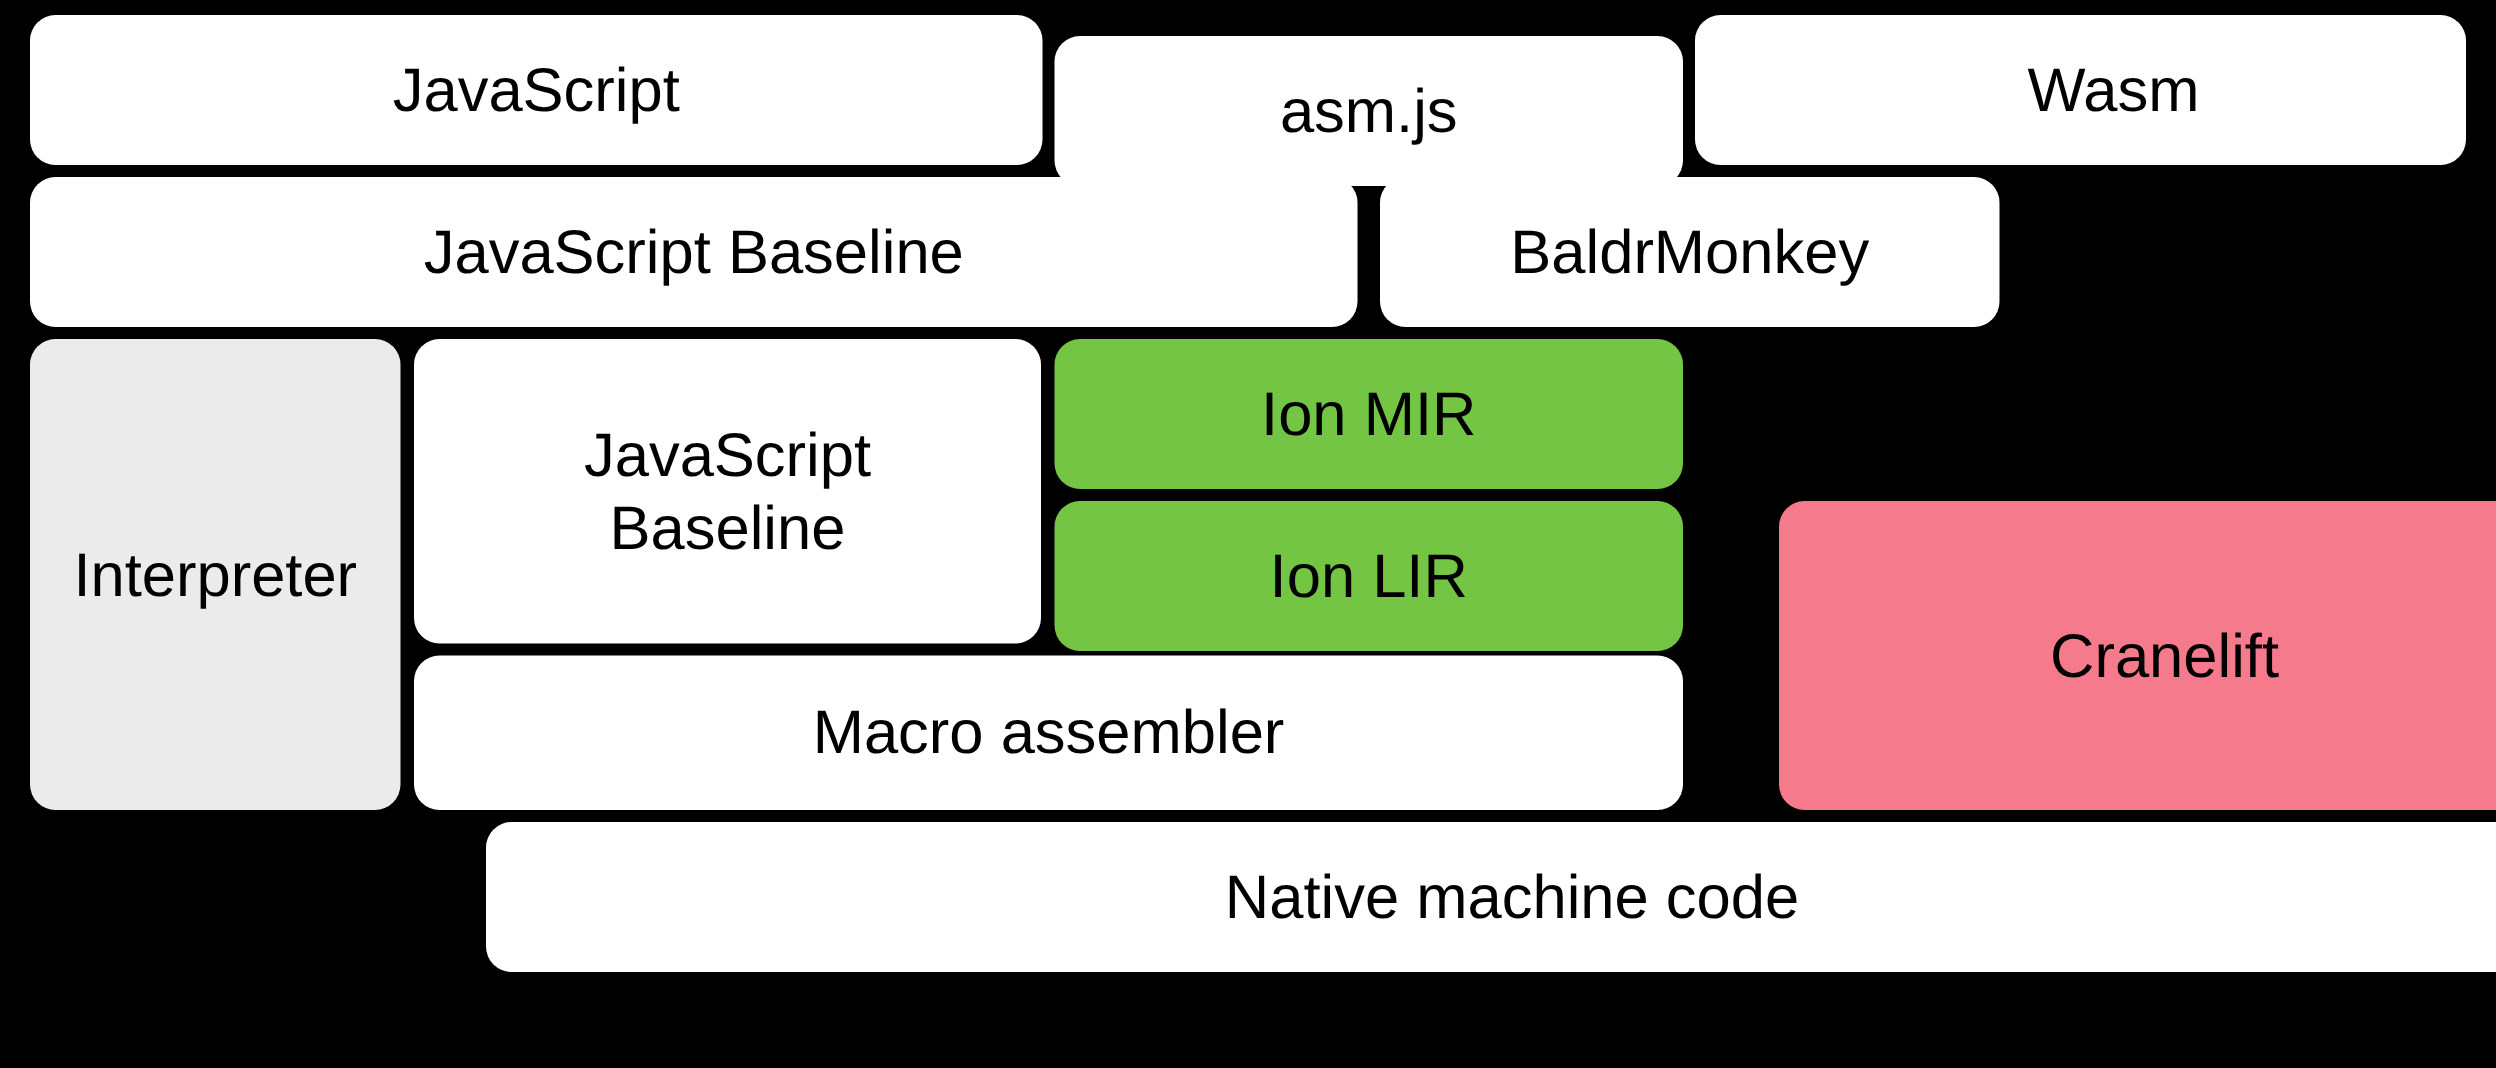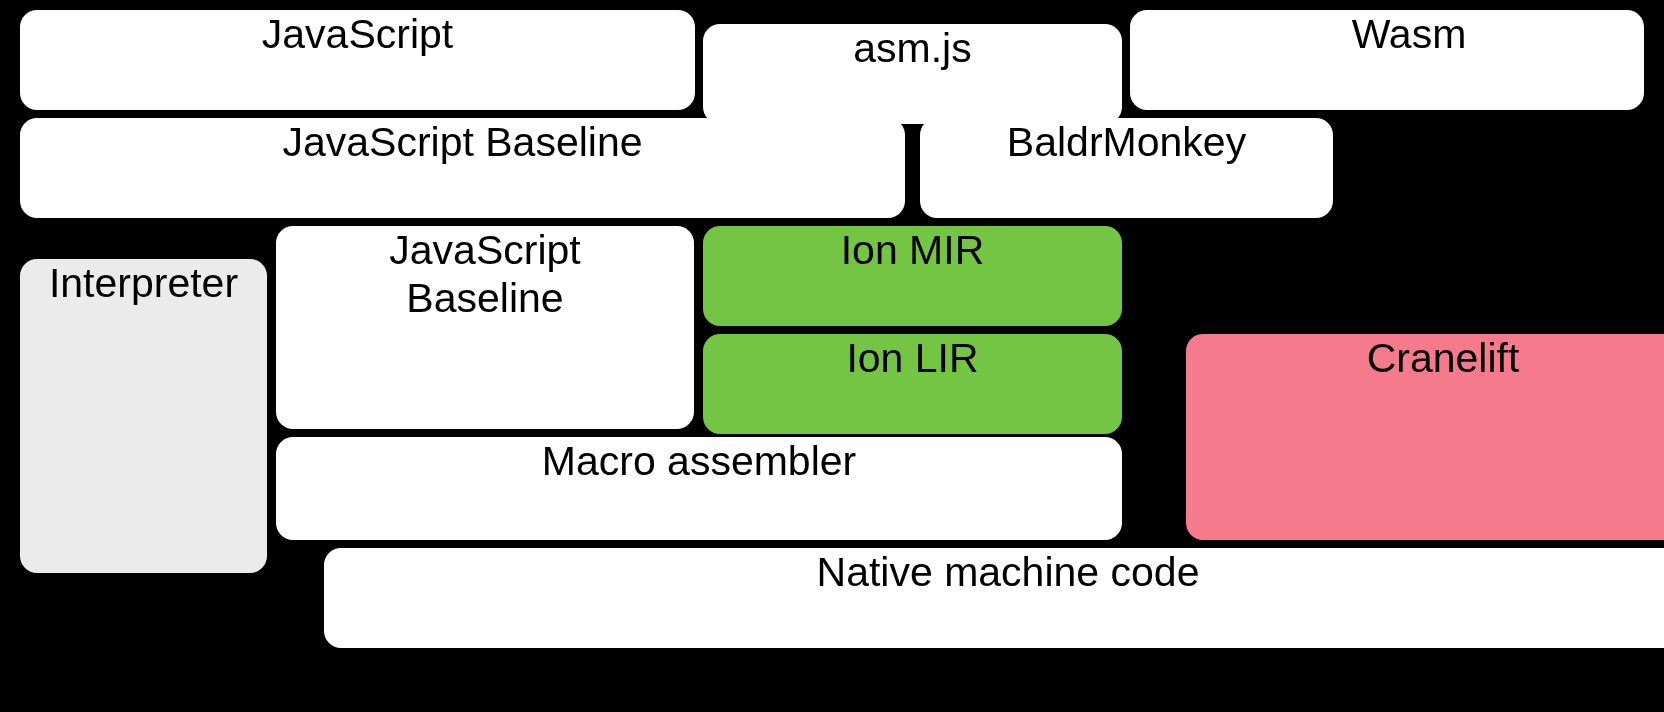--- a/index.html
+++ b/index.html
@@ -13,33 +13,33 @@
     height: 712px;
     background: #000000;
     overflow: hidden;
     font-family: "Liberation Sans", sans-serif;
   }
   .node {
     position: absolute;
     box-sizing: border-box;
     border-radius: 17px;
     display: flex;
-    align-items: flex-start;
+    align-items: center;
     justify-content: center;
     text-align: center;
     color: #000000;
     font-size: 41px;
     line-height: 1.18;
     font-weight: 400;
     letter-spacing: 0px;
     white-space: pre-line;
     user-select: none;
   }
   .fill-white { background: #ffffff; }
-  .fill-gray  { background: #ebebeb; margin-top: 33px; }
+  .fill-gray  { background: #ebebeb; }
   .fill-green { background: #74c544; }
   .fill-pink  { background: #f57b8c; }
 </style>
 </head>
 <body>
 
 <div id="canvas">
     <div class="node fill-white" style="left: 20px; top: 10px; width: 675px; height: 100px;"><span>JavaScript</span></div>
     <div class="node fill-white" style="left: 703px; top: 24px; width: 419px; height: 100px;"><span>asm.js</span></div>
     <div class="node fill-white" style="left: 1130px; top: 10px; width: 514px; height: 100px; padding-left: 44px;"><span>Wasm</span></div>

